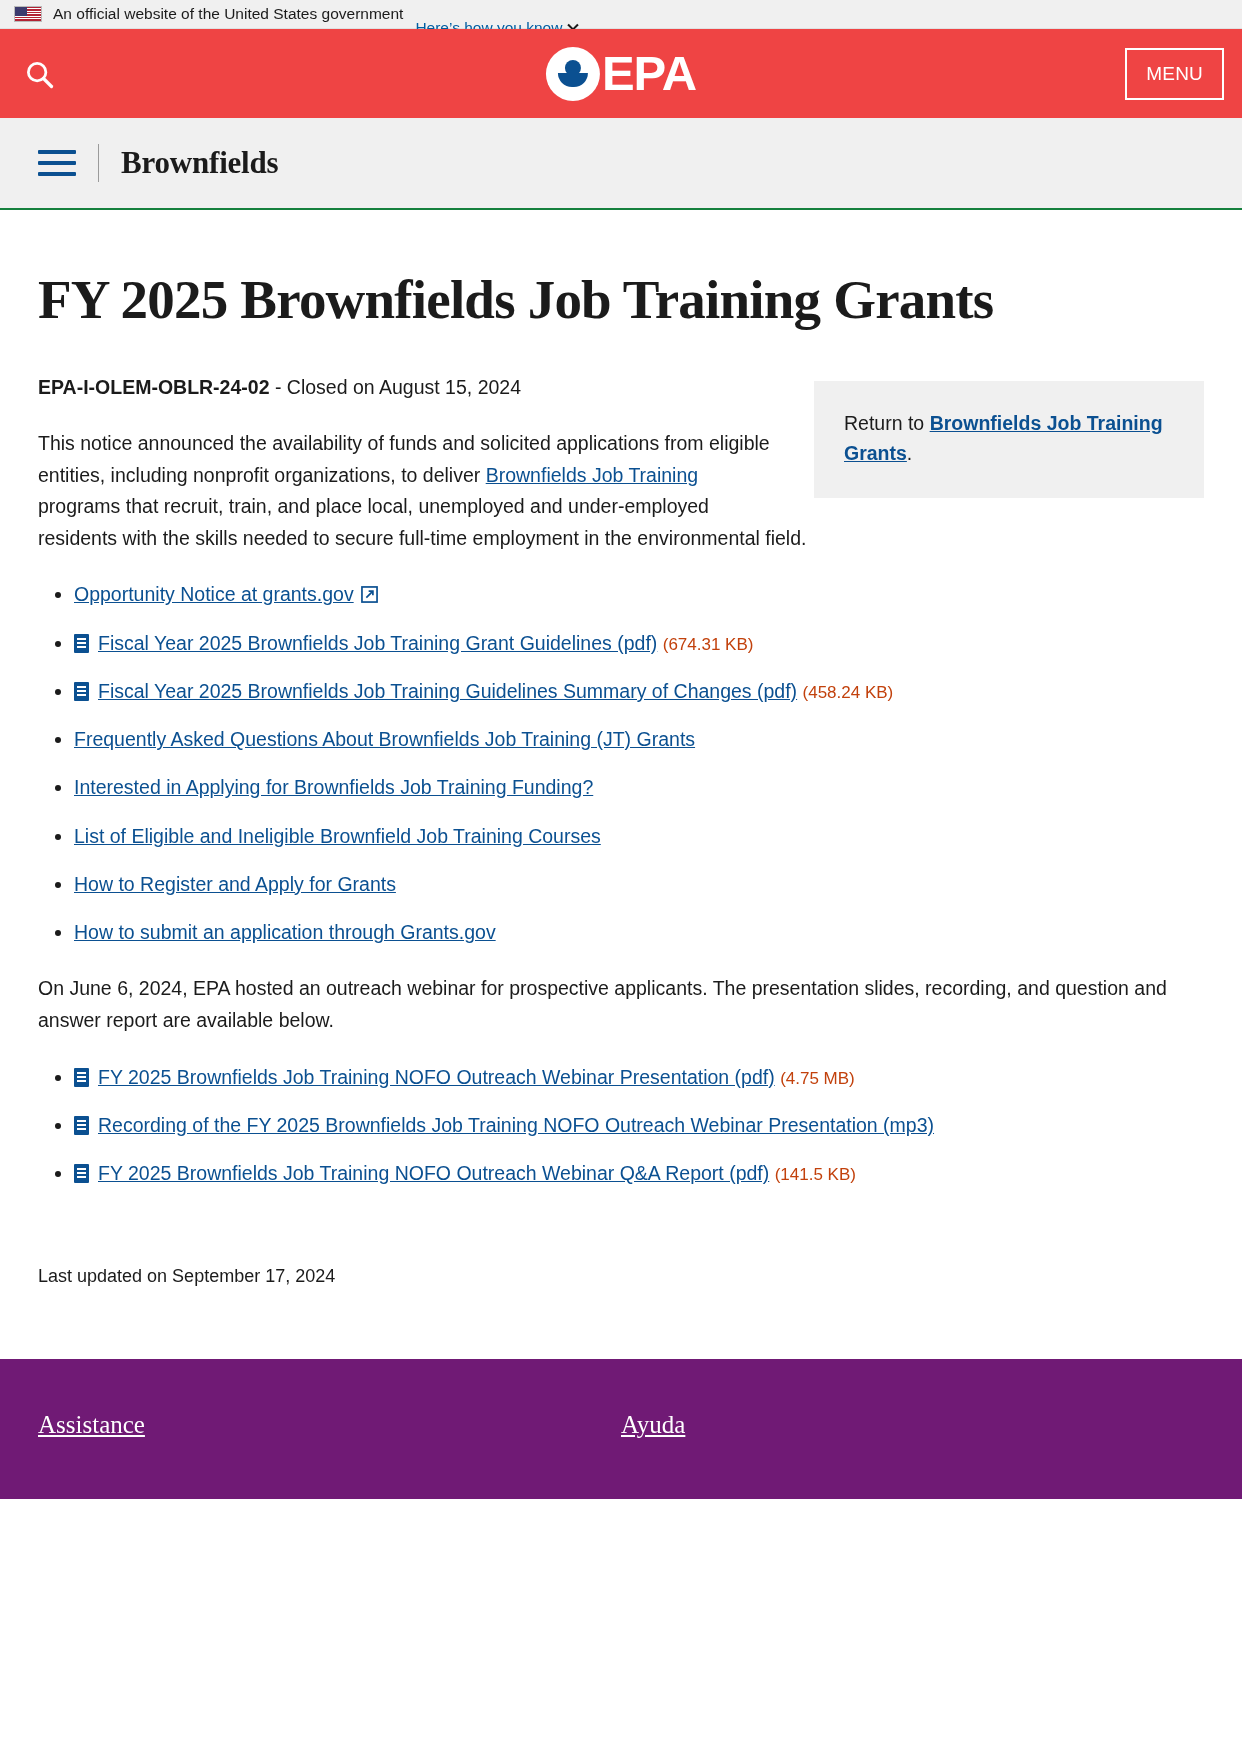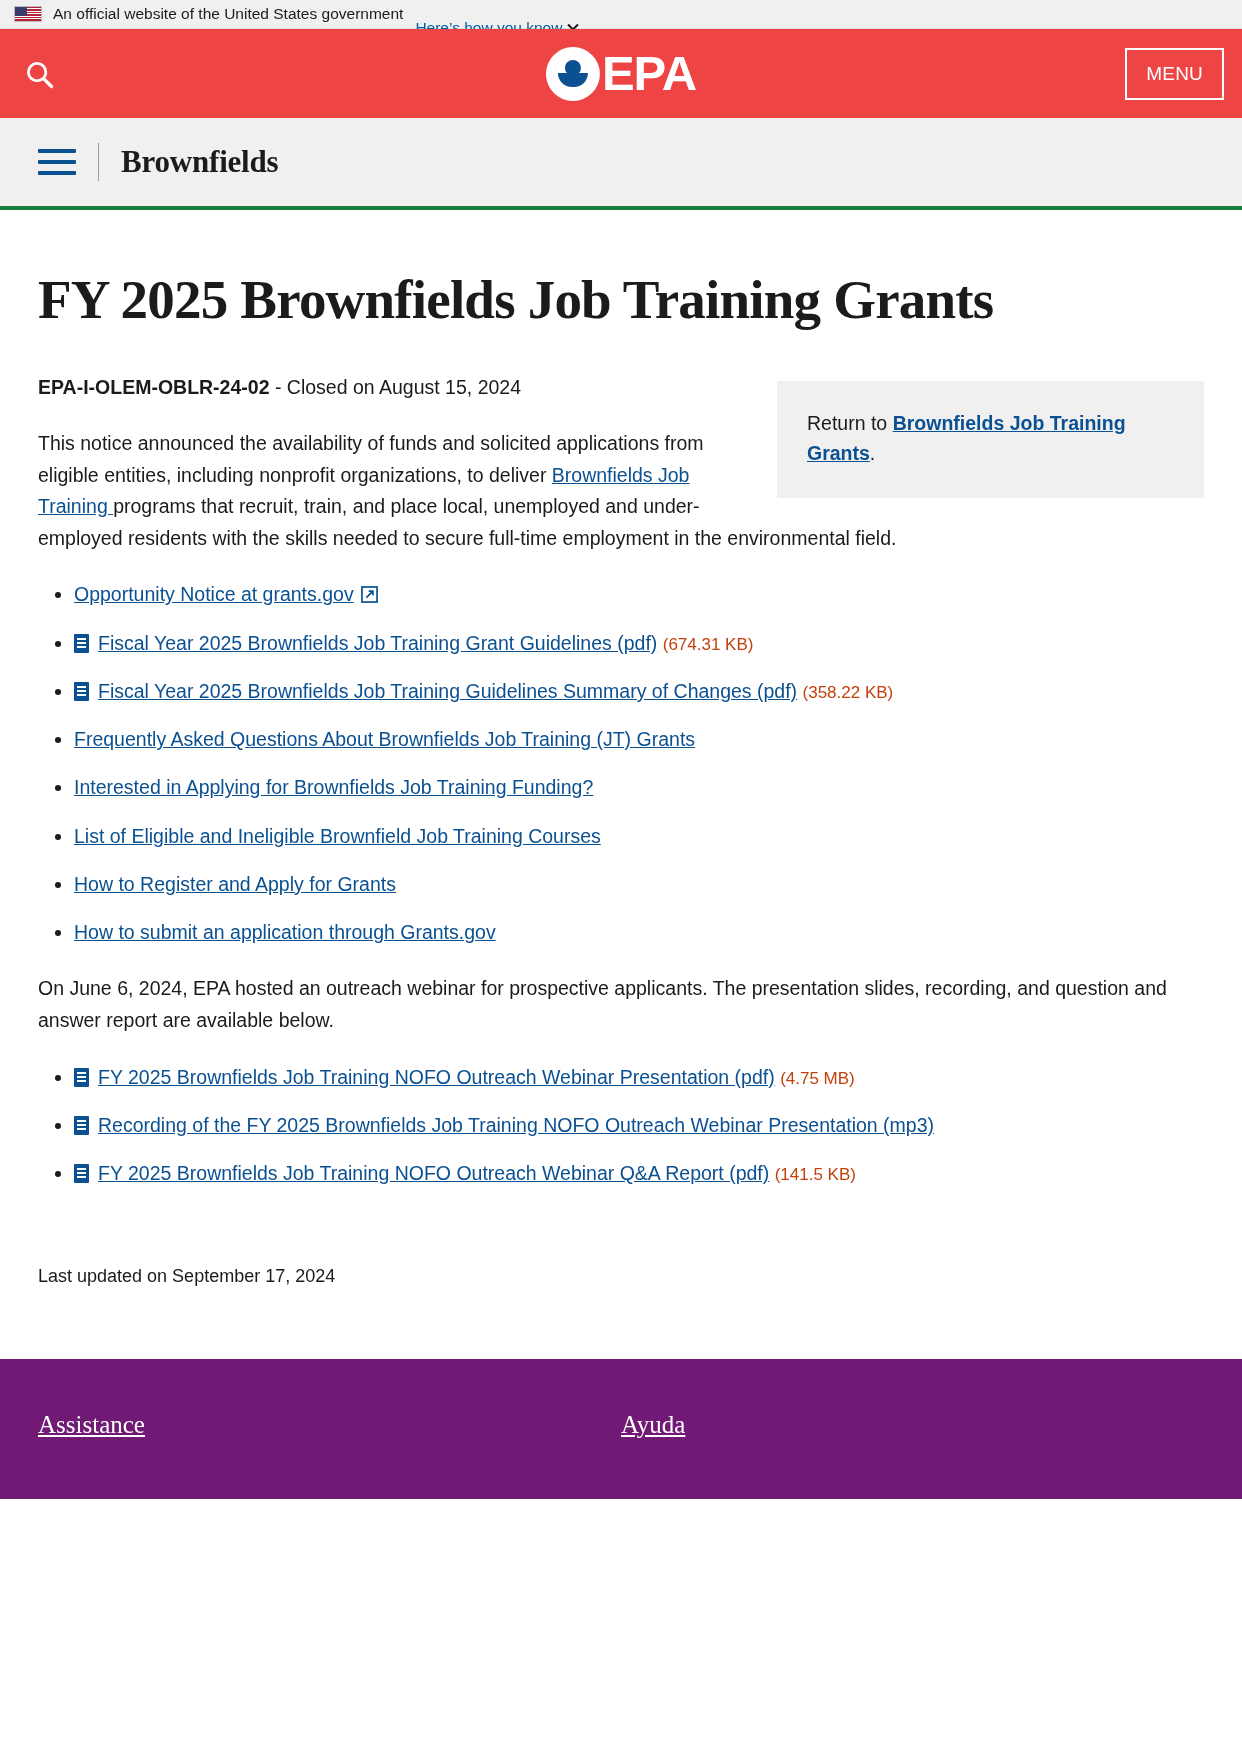--- a/index.html
+++ b/index.html
@@ -142,21 +142,21 @@
     font-size: 19px;
     padding: 13px 19px;
     cursor: pointer;
     font-family: Liberation Sans, sans-serif;
     letter-spacing: 0.2px;
   }
 
   
   .subnav {
     background: #f0f0f0;
-    border-bottom: 4px solid #15803d;
+    border-bottom: 2px solid #15803d;
     height: 92px;
     display: flex;
     align-items: center;
     padding: 0 38px;
     gap: 0;
   }
   .hamburger {
     width: 38px;
     display: flex;
     flex-direction: column;
@@ -198,21 +198,21 @@
     letter-spacing: -0.8px;
     margin: 58px 0 40px 0;
     max-width: 1060px;
     color: #1b1b1b;
   }
 
   .content-wrap { position: relative; }
 
   .return-box {
     float: right;
-    width: 427px;
+    width: 390px;
     background: #f0f0f0;
     padding: 27px 30px 30px 30px;
     margin: 8px 0 20px 34px;
     font-size: 19.5px;
     line-height: 1.55;
   }
   .return-box a {
     color: #0b5091;
     font-weight: 700;
     text-decoration: underline;
@@ -375,21 +375,21 @@
       <li>
         <a href="#">Opportunity Notice at grants.gov</a><svg class="ext-icon" viewBox="0 0 16 16">
             <rect x="0.9" y="0.9" width="14.2" height="14.2" fill="none" stroke="#0b5091" stroke-width="1.6"></rect>
             <path d="M5 11 L11 5 M7.2 4.8 L11.2 4.8 L11.2 8.8" fill="none" stroke="#0b5091" stroke-width="1.6"></path>
           </svg>
       </li>
       <li>
         <span class="pdf-icon"></span><a href="#">Fiscal Year 2025 Brownfields Job Training Grant Guidelines  (pdf)</a> <span class="filesize">(674.31 KB)</span>
       </li>
       <li>
-        <span class="pdf-icon"></span><a href="#">Fiscal Year 2025 Brownfields Job Training Guidelines Summary of Changes (pdf)</a> <span class="filesize">(358.22 KB)</span>
+        <span class="pdf-icon"></span><a href="#">Fiscal Year 2025 Brownfields Job Training Guidelines Summary of Changes (pdf)</a> <span class="filesize">(458.24 KB)</span>
       </li>
       <li>
         <a href="#">Frequently Asked Questions About Brownfields Job Training (JT) Grants</a>
       </li>
       <li>
         <a href="#">Interested in Applying for Brownfields Job Training Funding?</a>
       </li>
       <li>
         <a href="#">List of Eligible and Ineligible Brownfield Job Training Courses</a>
       </li>

